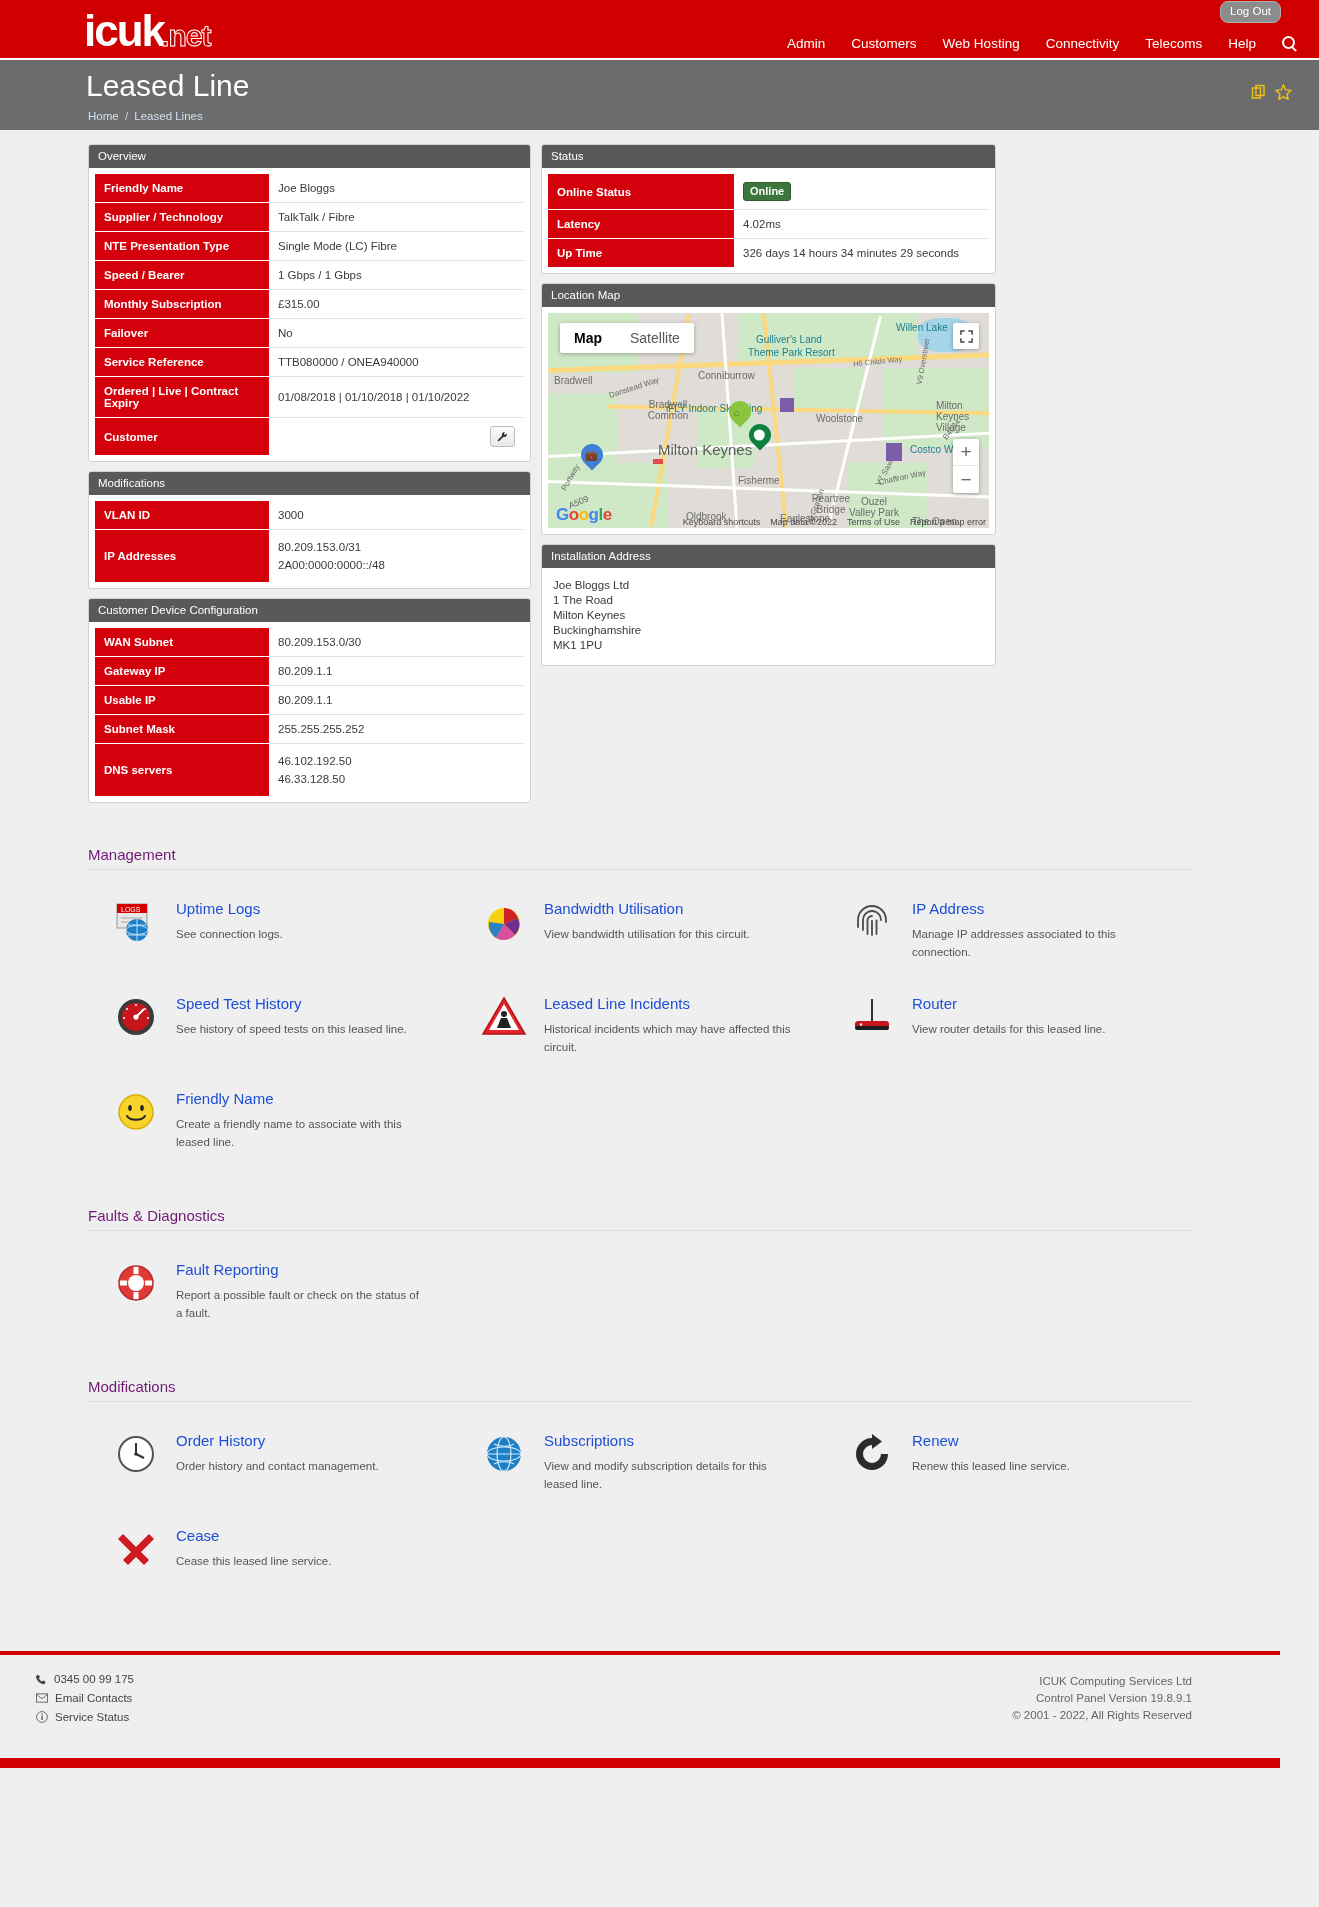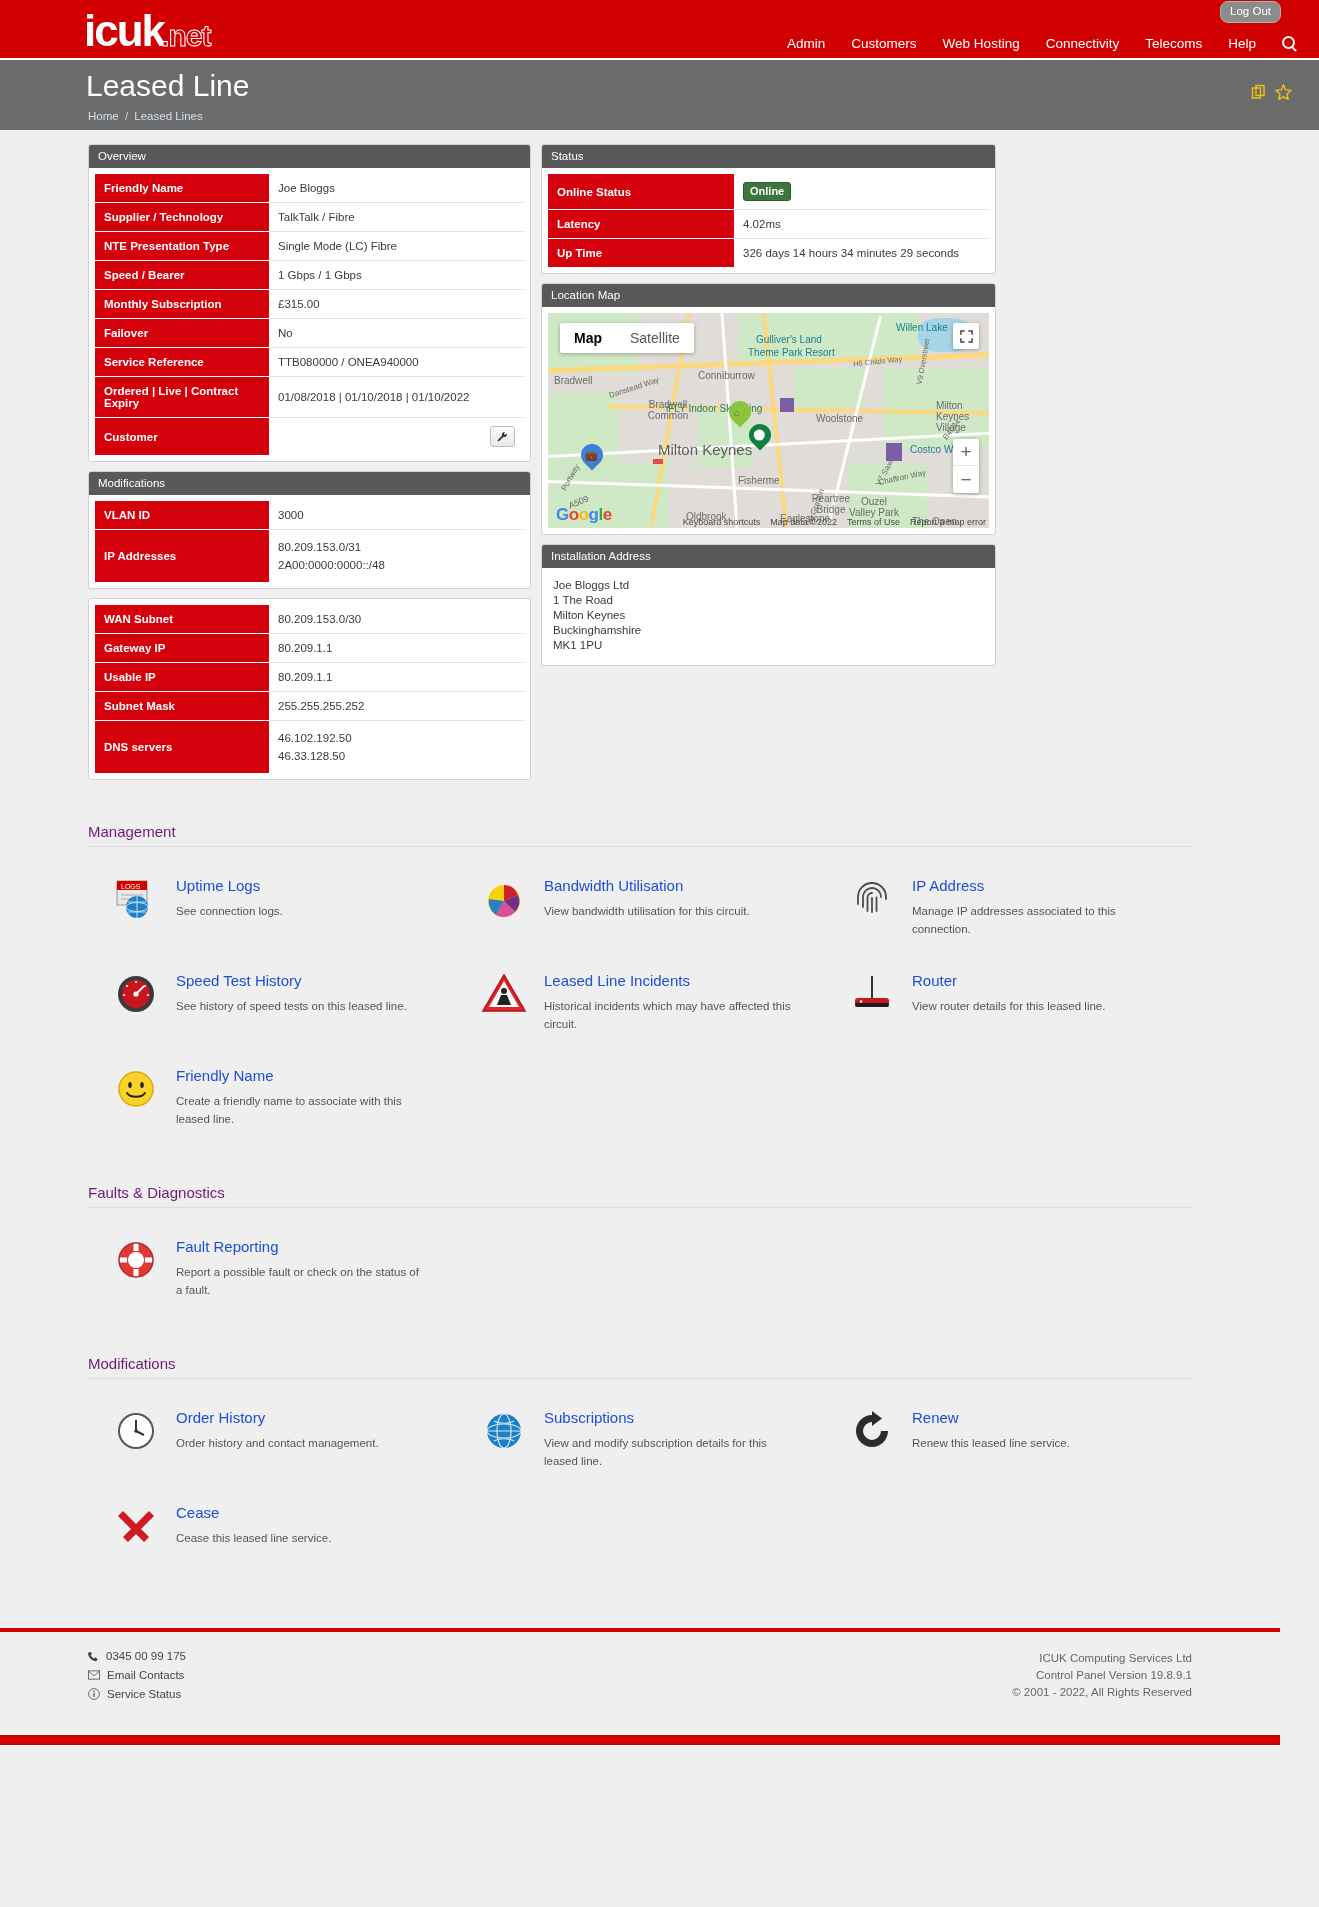--- a/index.html
+++ b/index.html
@@ -262,21 +262,21 @@
   }
   .tile .ttxt h3 {
     font-size: 15px; font-weight: normal; color: #1d4ed8; margin-bottom: 8px;
     cursor: pointer;
   }
   .tile .ttxt p { font-size: 11.5px; color: #555; line-height: 18px; max-width: 250px;}
 
   
   .foot-rule { border-top: 4px solid #d10000; margin-top: 50px; }
   .footer {
-    background: #efefef; padding: 18px 88px 28px 88px;
+    background: #efefef; padding: 18px 88px 28px 36px;
     display: flex; justify-content: space-between;
   }
   .footer .fl div { font-size: 11.5px; color: #444; margin-bottom: 7px; display:flex; align-items:center; gap:7px;}
   .footer .fr { text-align: right; font-size: 11.5px; color: #666; line-height: 17px; }
   .footer a { color: #444; text-decoration: none; }
   .foot-bottom { height: 10px; background: #d10000; }
 </style>
 </head>
 <body>
 
@@ -386,20 +386,21 @@
               <span class="line">80.209.153.0/31</span>
               <span class="line">2A00:0000:0000::/48</span>
             </td>
           </tr>
         </tbody>
             </table>
       </div>
     </div>
 
     <div class="panel">
+      <div class="panel-head">Customer Device Configuration</div>
       <div class="panel-body">
         <table class="kv">
           <tbody>
                 <tr>
                   <td class="k">WAN Subnet</td>
                   <td class="v">80.209.153.0/30</td>
                 </tr>
           <tr>
                   <td class="k">Gateway IP</td>
                   <td class="v">80.209.1.1</td>

